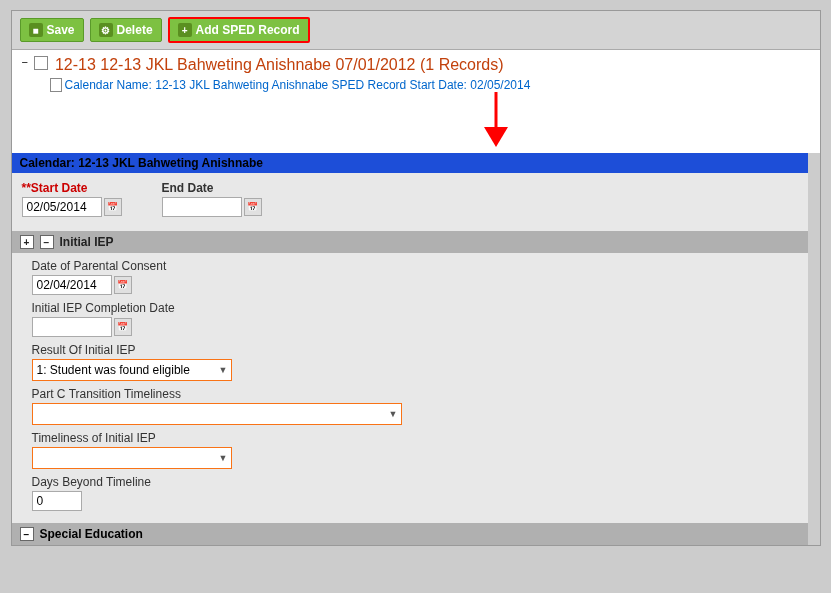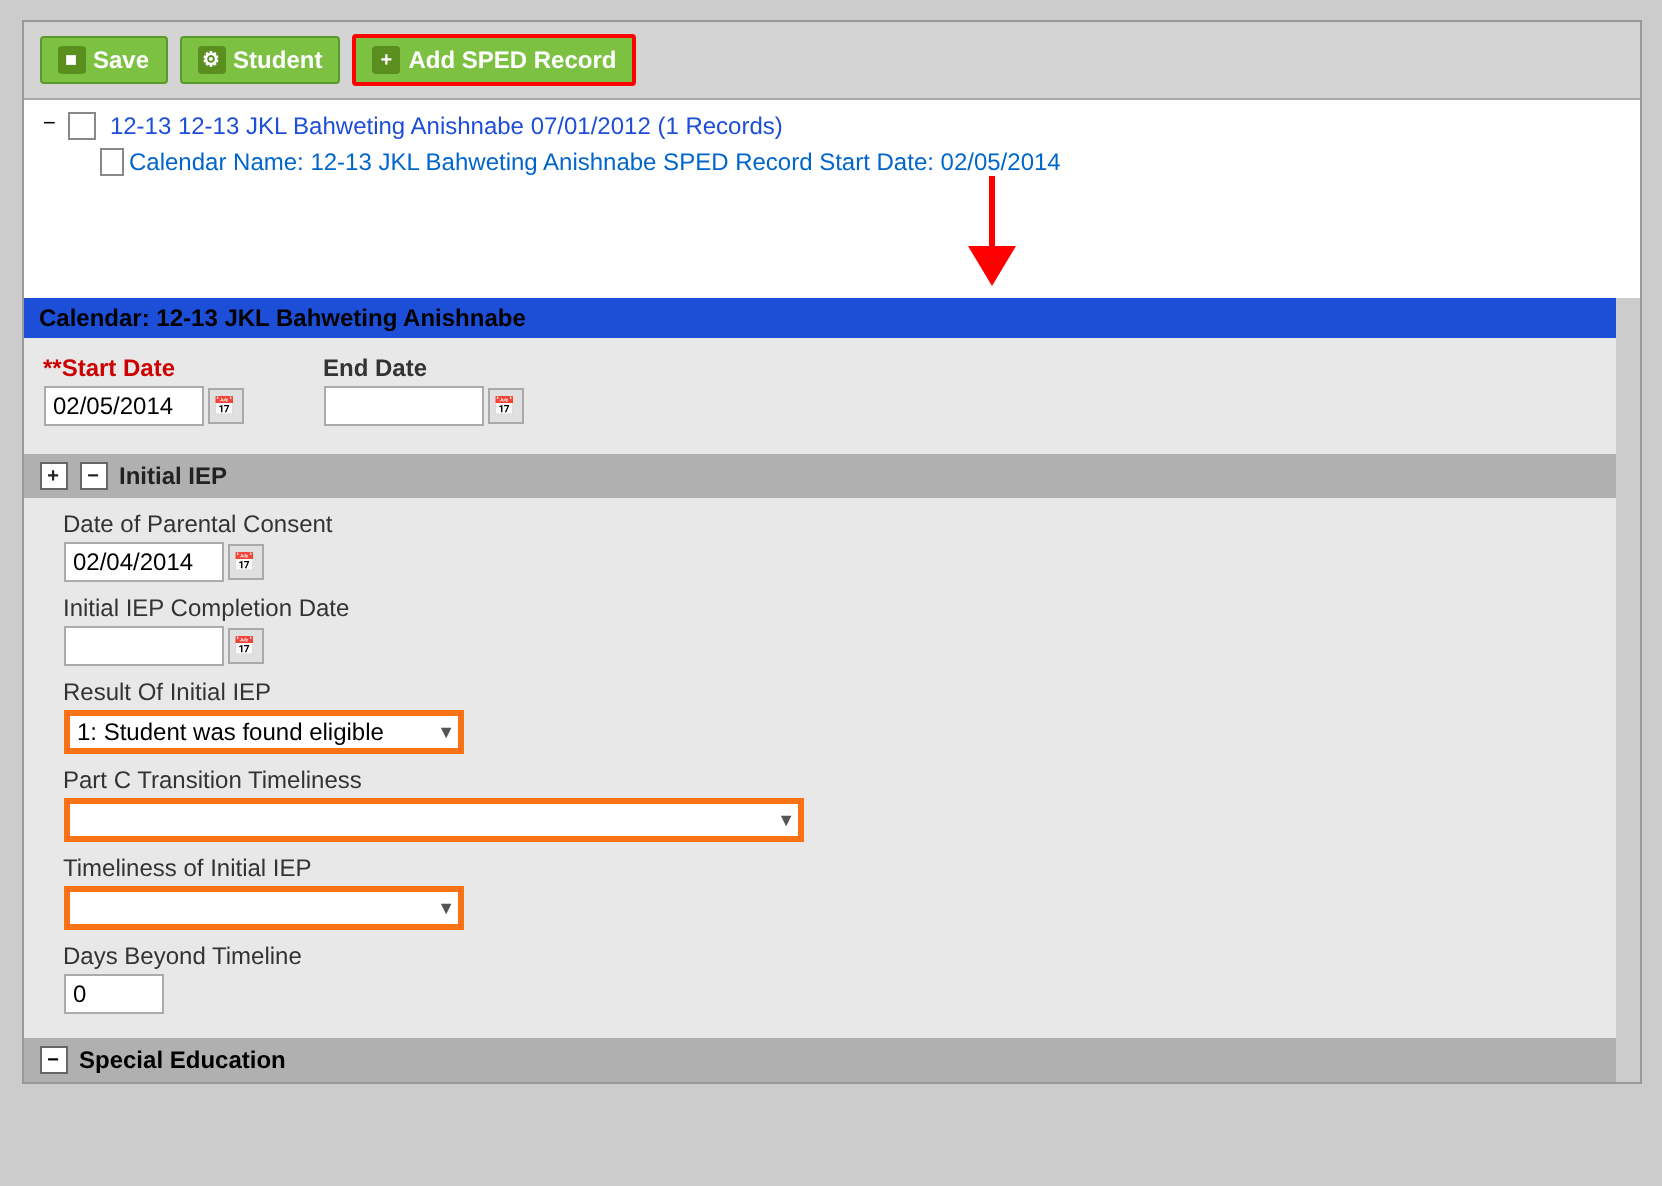--- a/index.html
+++ b/index.html
@@ -77,22 +77,22 @@
       width: 14px;
       height: 14px;
       border: 1px solid #888;
       background: #fff;
       display: inline-block;
       margin-right: 3px;
       vertical-align: middle;
     }
 
     .tree-label {
-      font-size: 12px;
-      color: #1d4ed8;
+      font-size: 16px;
+      color: #c2410c;
     }
 
     .tree-child {
       margin-left: 28px;
       display: flex;
       align-items: center;
       gap: 3px;
     }
 
     .tree-child-icon {
@@ -225,21 +225,21 @@
     }
 
     .field-label {
       font-size: 12px;
       color: #333;
       margin-bottom: 2px;
     }
 
     .select-input {
       height: 22px;
-      border: 3px solid #f97316;
+      border: 1px solid #f97316;
       background: #fff;
       padding: 1px 4px;
       font-size: 12px;
       appearance: none;
       -webkit-appearance: none;
       width: 200px;
       cursor: pointer;
       position: relative;
     }
 
@@ -310,21 +310,21 @@
 
 <div class="outer-container">
 
   <div class="toolbar">
     <button class="toolbar-btn">
       <span class="btn-icon">■</span>
       <span>Save</span>
     </button>
     <button class="toolbar-btn">
       <span class="btn-icon">⚙</span>
-      <span>Student</span>
+      <span>Delete</span>
     </button>
     <button class="toolbar-btn add-sped">
       <span class="btn-icon">+</span>
       <span>Add SPED Record</span>
     </button>
   </div>
 
   <div class="tree-area">
     <div class="tree-root">
       <span class="tree-expand">−</span>

